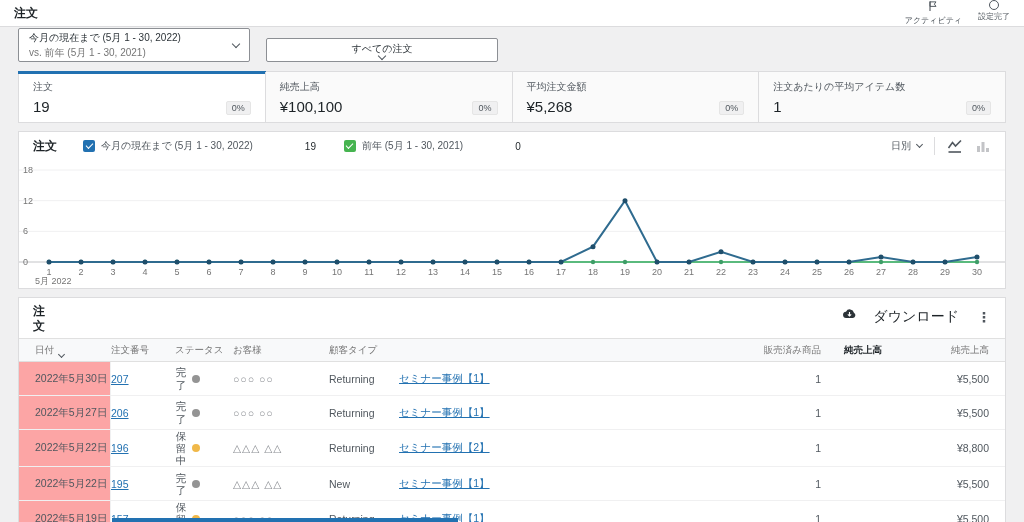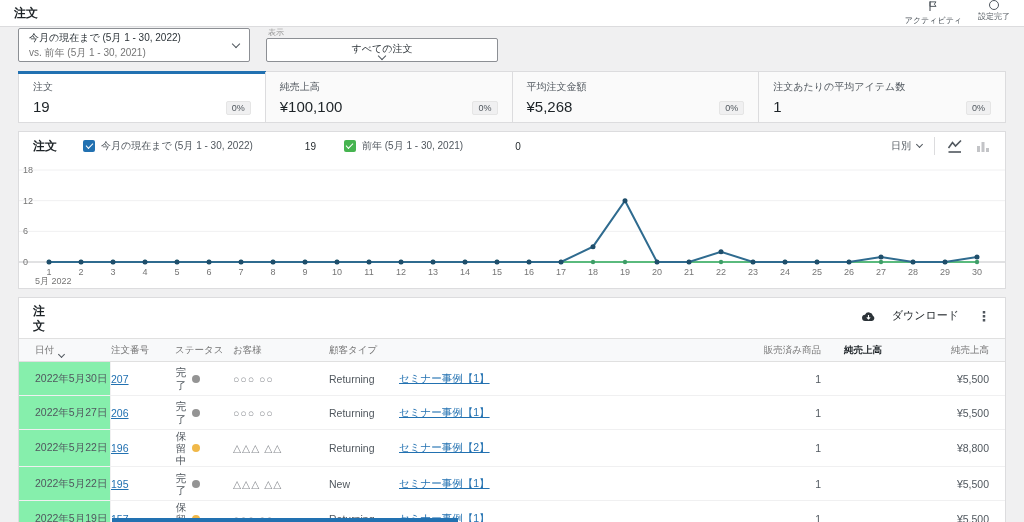--- a/index.html
+++ b/index.html
@@ -58,38 +58,38 @@
   .chart-controls { margin-left:auto; display:flex; align-items:center; gap:12px; }
   .interval { display:flex; align-items:center; gap:6px; font-size:10px; color:#50575e; cursor:pointer; }
   .vdiv { width:1px; height:18px; background:#dcdcde; }
   .ct-btn { cursor:pointer; display:flex; }
   .chart-body { padding:2px 0 0; }
   
   .table-head { display:flex; align-items:flex-start; justify-content:space-between;
     padding:6px 14px 4px; }
   .table-title { font-size:12px; font-weight:bold; width:14px; line-height:1.25; }
   .table-actions { display:flex; align-items:center; gap:18px; padding-top:4px; }
-  .dl-btn { display:flex; align-items:flex-end; gap:16px; cursor:pointer; font-size:11px; color:#1d2327; }
+  .dl-btn { display:flex; align-items:flex-start; gap:16px; cursor:pointer; font-size:14px; color:#1d2327; }
   .kebab { font-size:14px; font-weight:bold; color:#50575e; cursor:pointer; line-height:10px; }
   .thead { display:flex; align-items:center; background:#f8f9fa; border-top:1px solid #e0e0e0;
     border-bottom:1px solid #e0e0e0; height:24px; font-size:9.5px; color:#757575; }
   .trow { display:flex; align-items:center; min-height:34px; border-bottom:1px solid #f0f0f1;
     font-size:10.5px; color:#50575e; }
   .col-date { width:92px; padding-left:16px; }
   .col-order { width:64px; }
   .col-status { width:58px; }
   .col-customer { width:96px; }
   .col-ctype { width:70px; }
   .col-product { width:185px; }
   .col-items { flex:1; text-align:right; }
   .col-coupon { width:84px; text-align:center; }
   .col-net { width:100px; text-align:right; padding-right:16px; }
   .thead .col-coupon { color:#1d2327; font-weight:bold; }
   .thead .col-date { display:flex; align-items:flex-end; gap:5px; cursor:pointer; color:#757575; }
-  .trow .col-date { background:#86efac; align-self:stretch; display:flex; align-items:center;
+  .trow .col-date { background:#fca5a5; align-self:stretch; display:flex; align-items:center;
     border-right:1px solid #f0f0f1; }
   .col-status { display:flex; align-items:center; gap:5px; }
   .st-txt { width:12px; line-height:1.15; word-break:break-all;text-align:center; }
   .dot { width:8px; height:8px; border-radius:50%; flex:none; }
   a.tlink { color:#2271b1; text-decoration:underline; cursor:pointer; }
   .muted-shape { color:#8c8f94; letter-spacing:1px; }
   
   .bottom-blue-bar { position:fixed; left:112px; bottom:0; width:346px; height:4px; }
 </style>
 <style>.card.selected::before{background:#2271b1}</style></head>
@@ -116,21 +116,20 @@
 
 <div class="filters">
   <div class="dd-box dd-left">
     <div>
       <div class="dd-primary">今月の現在まで (5月 1 - 30, 2022)</div>
       <div class="dd-secondary">vs. 前年 (5月 1 - 30, 2021)</div>
     </div>
     <span class="chev"></span>
   </div>
   <div class="dd-right-group">
-    <div class="dd-mini-label">表示</div>
     <div class="dd-box dd-right">
       <div class="dd-primary">すべての注文</div>
       <span class="chev"></span>
     </div>
   </div>
 </div>
 
 <div class="stats">
     <div class="card selected">
       <div class="card-label">注文</div>

